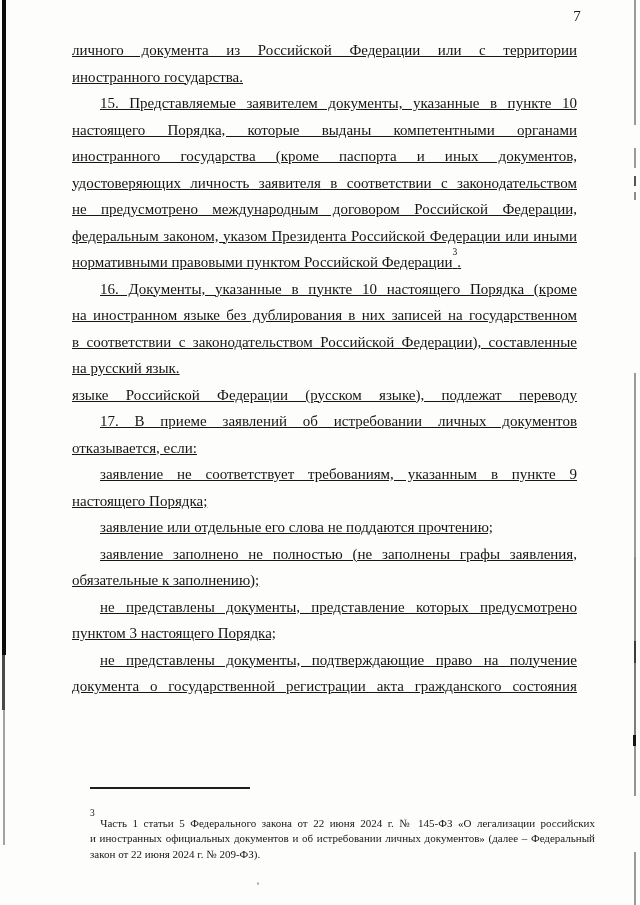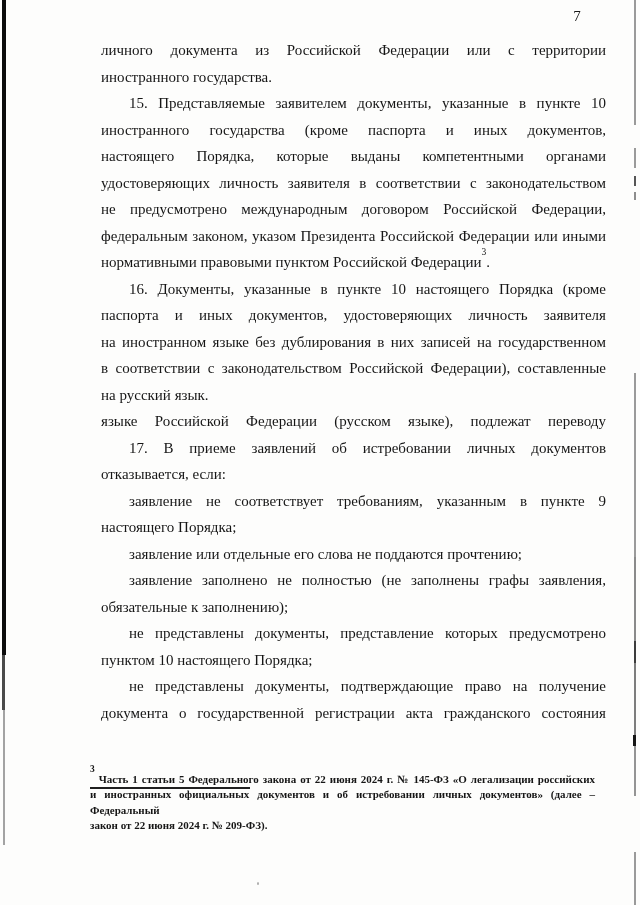--- a/index.html
+++ b/index.html
@@ -5,27 +5,27 @@
   html,body{margin:0;padding:0;background:#ffffff;}
   .page{
     position:relative;width:640px;height:905px;overflow:hidden;
     background:#fdfdfc;color:#161616;
     font-family:"Liberation Serif","DejaVu Serif",serif;
   }
   .page-number{
     position:absolute;top:8px;left:564px;width:26px;
     font-size:15px;text-align:center;
   }
-  .body-text{position:absolute;left:101px;top:37px;width:505px;}
+  .body-text{position:absolute;left:72px;top:37px;width:505px;text-decoration:underline;}
   .line{height:26.5px;line-height:26.5px;font-size:15px;}
   .line.j{text-align:justify;text-align-last:justify;}
   .line.ind{padding-left:28px;}
   sup.fn{font-size:9.5px;position:relative;top:-6px;line-height:0;}
   .footnote-rule{position:absolute;left:90px;top:787px;width:160px;height:2px;background:#1f1f1f;}
-  .footnote{position:absolute;left:90px;top:772px;width:505px;font-size:11px;line-height:15.3px;font-weight:bold;}
+  .footnote{position:absolute;left:90px;top:816px;width:505px;font-size:11px;line-height:15.3px;}
   .fline.j{text-align:justify;text-align-last:justify;}
   .art{position:absolute;}
   
   .aL1{left:2px;top:0;width:4px;height:655px;background:#0c0c0c;}
   .aL2{left:2px;top:655px;width:3px;height:55px;background:#4a4a4a;}
   .aL3{left:3px;top:710px;width:2px;height:135px;background:#a3a3a3;}
   
   .aR1{left:634px;top:0;width:2px;height:125px;background:#9a9a9a;}
   .aR2{left:634px;top:148px;width:2px;height:20px;background:#9a9a9a;}
   .aR3{left:634px;top:176px;width:2px;height:10px;background:#555555;}
@@ -43,41 +43,40 @@
 <body>
 
 <div class="page">
 
   <div class="page-number">7</div>
 
   <div class="body-text">
     <div class="line j">личного документа из Российской Федерации или с территории</div>
     <div class="line">иностранного государства.</div>
     <div class="line j ind">15. Представляемые заявителем документы, указанные в пункте 10</div>
+    <div class="line j">настоящего Порядка, которые выданы компетентными органами</div>
     <div class="line j">иностранного государства (кроме паспорта и иных документов,</div>
-    <div class="line j">настоящего Порядка, которые выданы компетентными органами</div>
     <div class="line j">удостоверяющих личность заявителя в соответствии с законодательством</div>
     <div class="line j">не предусмотрено международным договором Российской Федерации,</div>
     <div class="line j">федеральным законом, указом Президента Российской Федерации или иными</div>
     <div class="line"><span>нормативными правовыми пунктом Российской Федерации</span><sup class="fn">3</sup><span>.</span></div>
     <div class="line j ind">16. Документы, указанные в пункте 10 настоящего Порядка (кроме</div>
-    <div class="line j">паспорта и иных документов, удостоверяющих личность заявителя</div>
     <div class="line j">на иностранном языке без дублирования в них записей на государственном</div>
     <div class="line j">в соответствии с законодательством Российской Федерации), составленные</div>
     <div class="line">на русский язык.</div>
     <div class="line j">языке Российской Федерации (русском языке), подлежат переводу</div>
     <div class="line j ind">17. В приеме заявлений об истребовании личных документов</div>
     <div class="line">отказывается, если:</div>
     <div class="line j ind">заявление не соответствует требованиям, указанным в пункте 9</div>
     <div class="line">настоящего Порядка;</div>
     <div class="line ind">заявление или отдельные его слова не поддаются прочтению;</div>
     <div class="line j ind">заявление заполнено не полностью (не заполнены графы заявления,</div>
     <div class="line">обязательные к заполнению);</div>
     <div class="line j ind">не представлены документы, представление которых предусмотрено</div>
-    <div class="line">пунктом 10 настоящего Порядка;</div>
+    <div class="line">пунктом 3 настоящего Порядка;</div>
     <div class="line j ind">не представлены документы, подтверждающие право на получение</div>
     <div class="line j">документа о государственной регистрации акта гражданского состояния</div>
   </div>
 
   <div class="footnote-rule"></div>
 
   <div class="footnote">
     <div class="fline j"><sup class="fn">3</sup><span> Часть 1 статьи 5 Федерального закона от 22 июня 2024 г. № 145-ФЗ «О легализации российских</span></div>
     <div class="fline j">и иностранных официальных документов и об истребовании личных документов» (далее – Федеральный</div>
     <div class="fline">закон от 22 июня 2024 г. № 209-ФЗ).</div>

